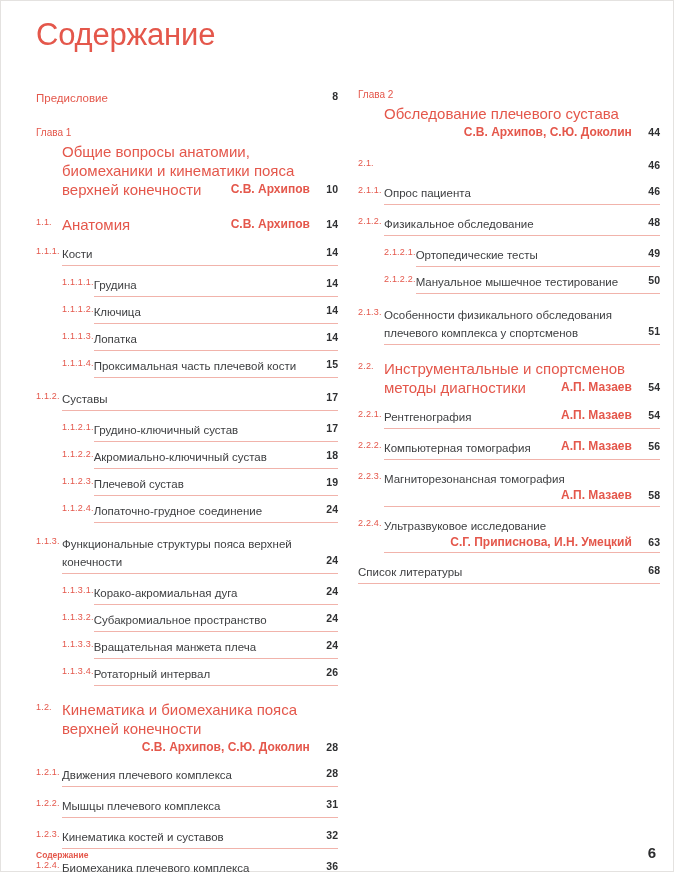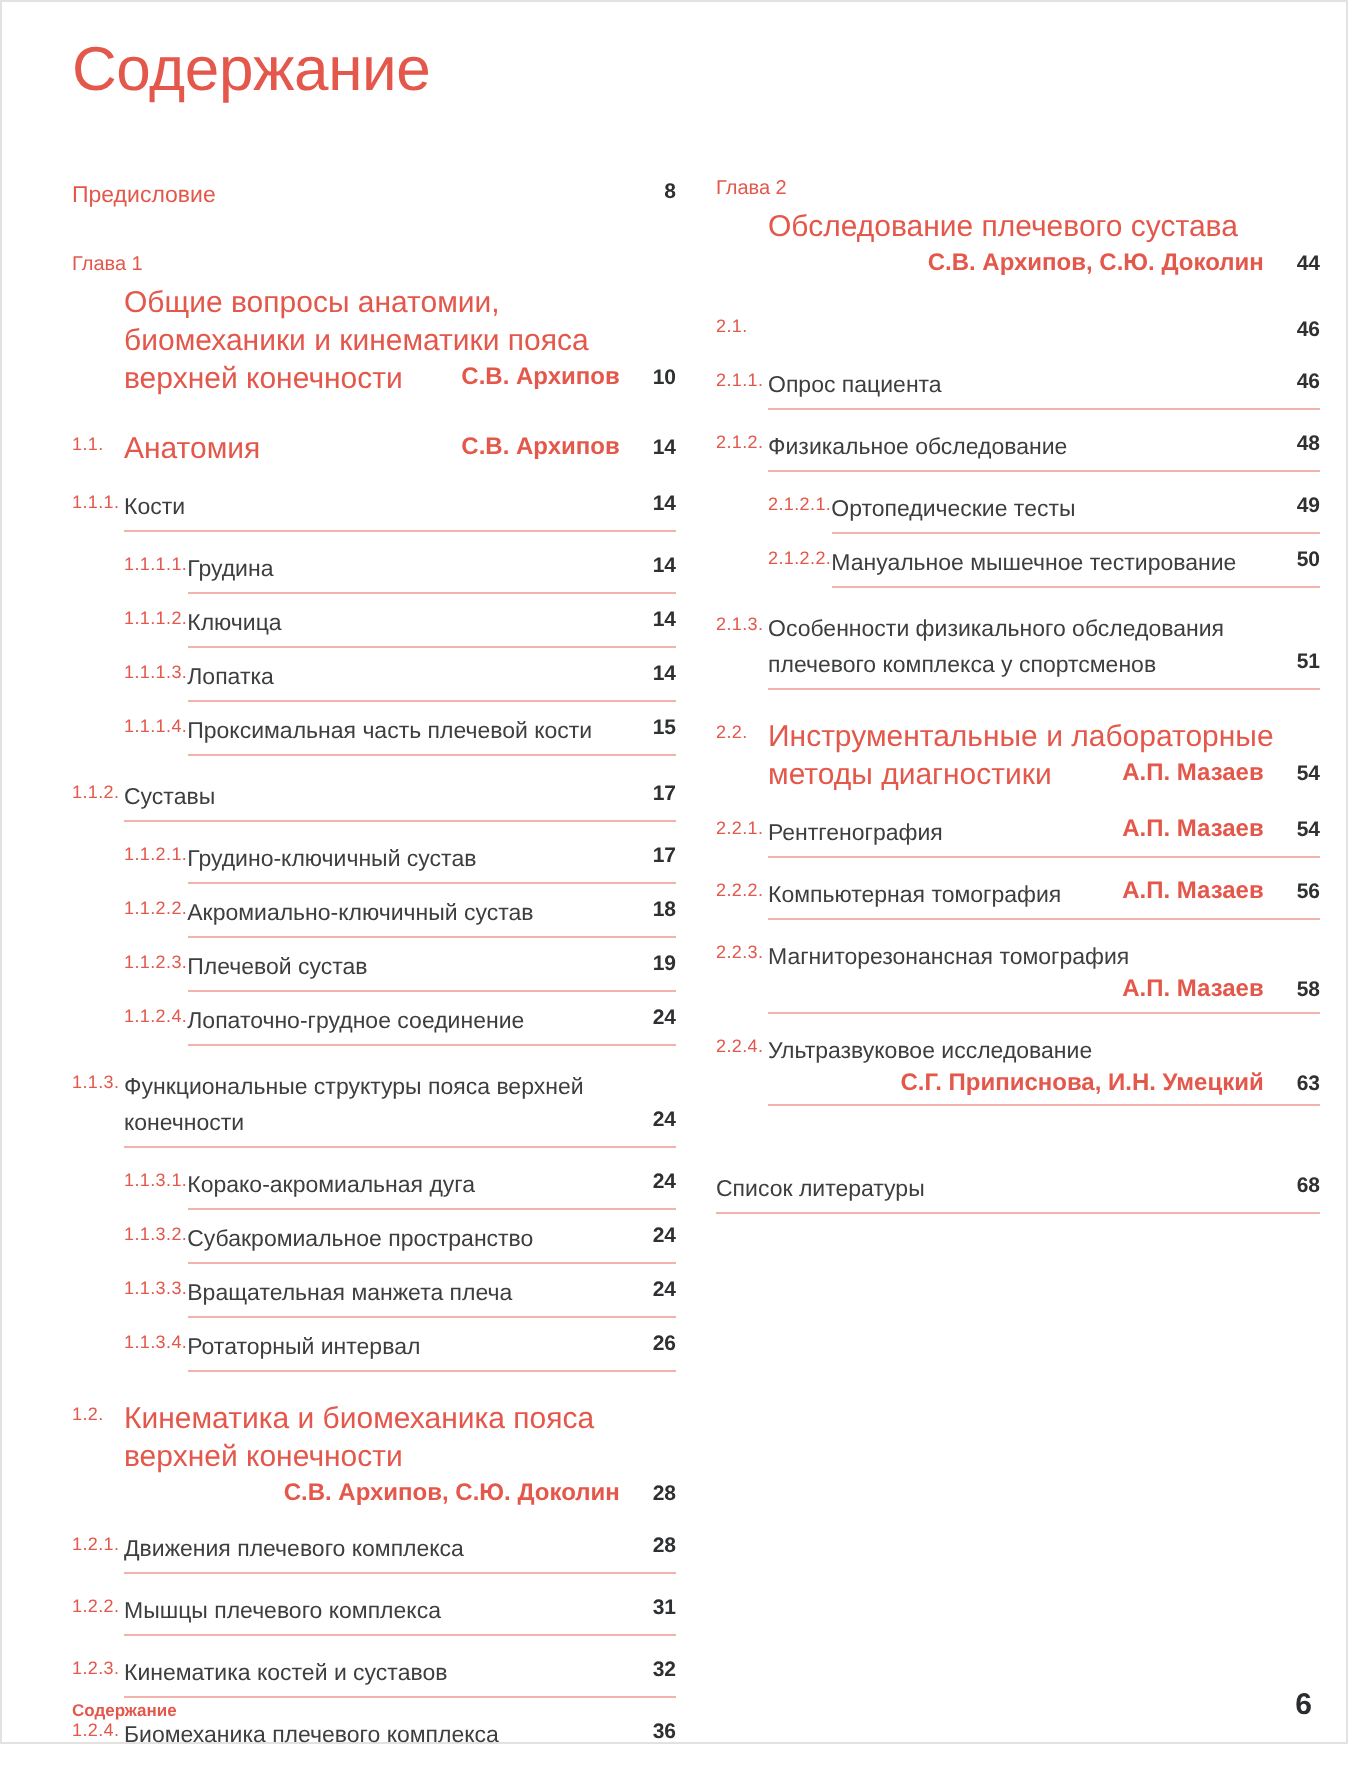--- a/index.html
+++ b/index.html
@@ -25,21 +25,21 @@
   .sub-title{font-size:11.5px;line-height:13.5px;color:#3d3e40;}
   .meta{float:right;margin-left:8px;white-space:nowrap;line-height:13.5px;}
   .authors{font-size:12px;font-weight:700;color:#e4574b;margin-right:12px;}
   .authors:empty{display:none;}
   .pagenum{font-size:10.5px;font-weight:700;color:#2f3032;}
 
   
   .row.sub{margin-bottom:9px;}
   .row.subsub{margin-bottom:5px;}
   .row.subsub + .row.sub{margin-top:11px;}
-  .row.biblio{margin-top:32px;justify-content:flex-end;}
+  .row.biblio{margin-top:9px;justify-content:flex-end;}
 
   
   .row.front{margin-bottom:20px;}
   .row.front .sub-title{color:#e4574b;}
 
   
   .chapter{margin:0 0 16px 0;}
   .ch-label{font-size:10px;line-height:13px;color:#e4574b;margin-bottom:3px;}
   .ch-body{display:flow-root;margin-left:26px;}
   .ch-title{font-size:15px;line-height:19px;color:#e4574b;font-weight:500;}
@@ -370,21 +370,21 @@
       <span class="sub-title">Особенности физикального обследования плечевого комплекса у спортсменов</span>
       <span class="meta">
         
         <span class="pagenum">51</span>
       </span>
     </div>
   </div>
         <div class="row section">
     <span class="num">2.2.</span>
     <div class="body">
-      <span class="sec-title">Инструментальные и лабораторные методы диагностики</span>
+      <span class="sec-title">Инструментальные и спортсменов методы диагностики</span>
       <span class="meta">
         <span class="authors">А.П. Мазаев</span>
         <span class="pagenum">54</span>
       </span>
     </div>
   </div>
         <div class="row sub">
     <span class="num">2.2.1.</span>
     <div class="body ruled">
       <span class="sub-title">Рентгенография</span>

